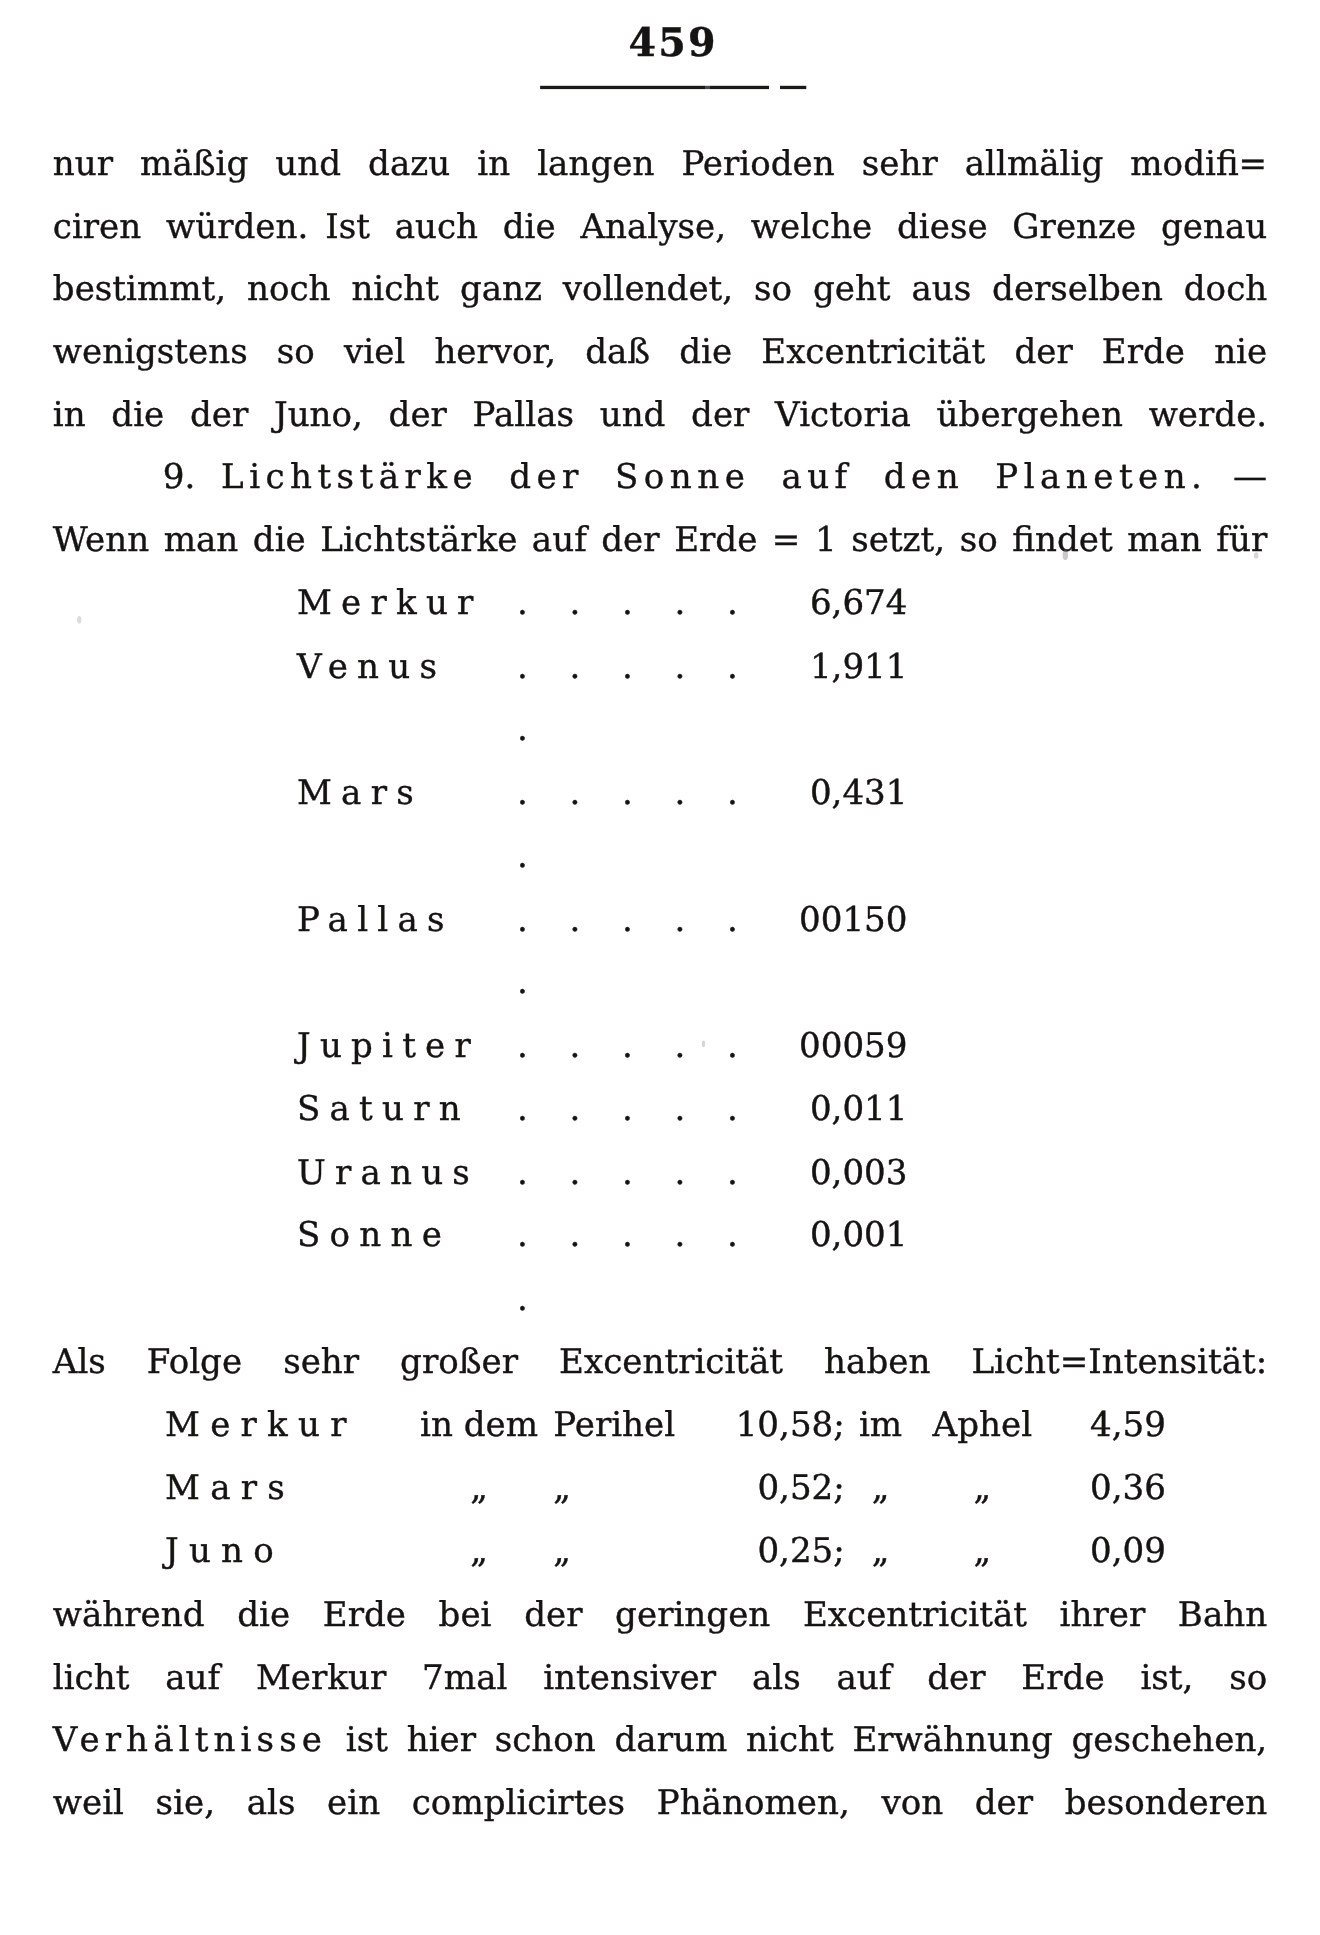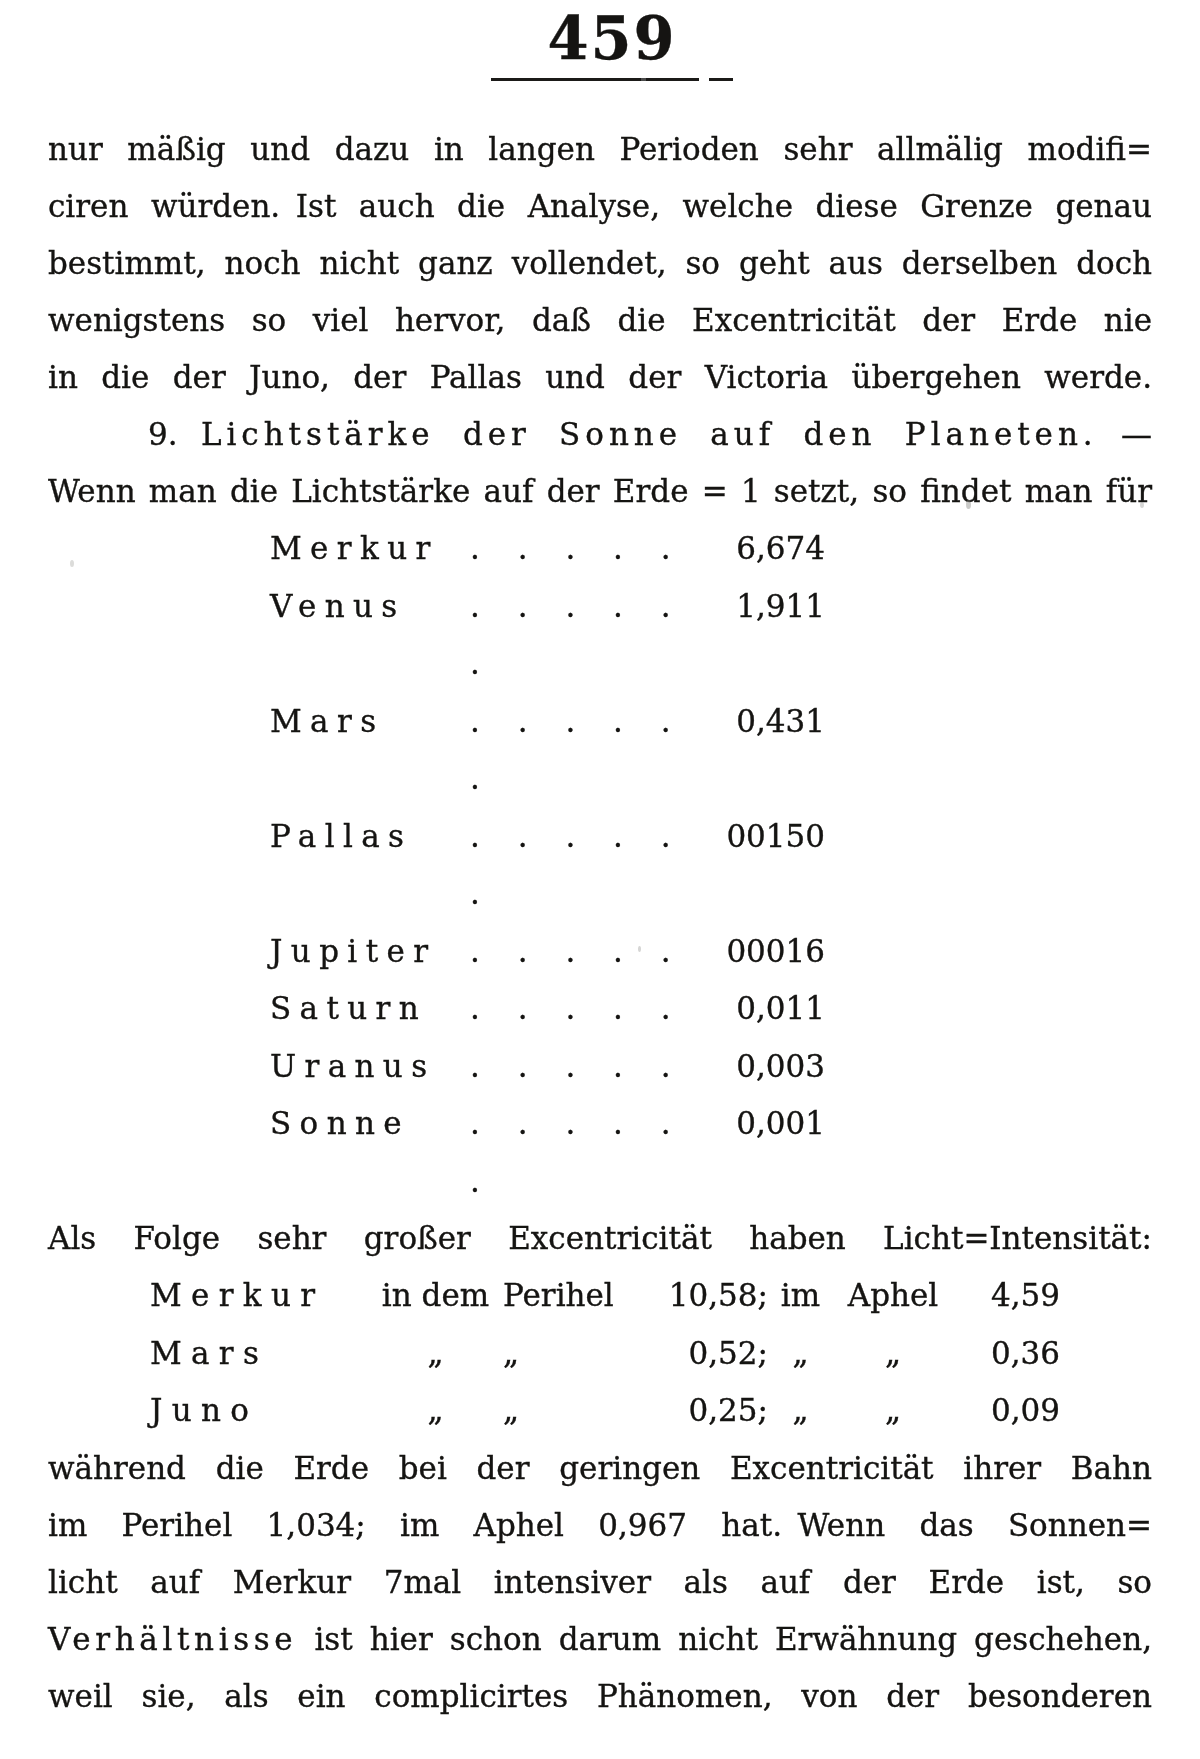--- a/index.html
+++ b/index.html
@@ -8,21 +8,21 @@
     width:1200px;height:1759px;
     box-sizing:border-box;
     background:#fff;
     padding:14px 48px 0 48px;
     font-family:"DejaVu Serif", serif;
     color:#151412;
     -webkit-text-stroke:0.35px #151412;
     overflow:hidden;
   }
   .head{text-align:center;transform:translateX(12px);}
-  .pagenum{font-size:59px;font-weight:bold;line-height:50px;letter-spacing:2px;}
+  .pagenum{font-size:36px;font-weight:bold;line-height:50px;letter-spacing:2px;}
   .rule{
     width:242px;height:3px;margin:14px auto 0 auto;
     background:linear-gradient(90deg,#1b1a18 0 62%,#4a4a4a 62% 64%,#1b1a18 64% 86%,transparent 86% 90%,#1b1a18 90% 100%);
   }
   .body-text{margin-top:40px;font-size:31px;}
   .line{line-height:57px;white-space:normal;}
   .j{text-align:justify;text-align-last:justify;}
   .heading{padding-left:100px;}
   .hsperr{letter-spacing:0.16em;}
   
@@ -87,21 +87,21 @@
         <span class="lt-val">0,431</span>
       </div>
       <div class="lt-row">
         <span class="lt-name">Pallas</span>
         <span class="lt-dots">. . . . . .</span>
         <span class="lt-val">00150</span>
       </div>
       <div class="lt-row">
         <span class="lt-name">Jupiter</span>
         <span class="lt-dots">. . . . .</span>
-        <span class="lt-val">00016</span>
+        <span class="lt-val">00059</span>
       </div>
       <div class="lt-row">
         <span class="lt-name">Saturn</span>
         <span class="lt-dots">. . . . .</span>
         <span class="lt-val">0,011</span>
       </div>
       <div class="lt-row">
         <span class="lt-name">Uranus</span>
         <span class="lt-dots">. . . . .</span>
         <span class="lt-val">0,003</span>
@@ -140,21 +140,20 @@
         <span class="pt-c3">„</span>
         <span class="pt-val1">0,25;</span>
         <span class="pt-c5">„</span>
         <span class="pt-c6">„</span>
         <span class="pt-val2">0,09</span>
       </div>
     </section>
 
     <section>
       <div class="line j">während die Erde bei der geringen Excentricität ihrer Bahn</div>
-      <div class="line j">im Perihel 1,034; im Aphel 0,967 hat. Wenn das Sonnen=</div>
       <div class="line j">licht auf Merkur 7mal intensiver als auf der Erde ist, so</div>
       <div class="line j">
         <span class="sperr">Verhältnisse</span>
         <span>ist hier schon darum nicht Erwähnung geschehen,</span>
       </div>
       <div class="line j">weil sie, als ein complicirtes Phänomen, von der besonderen</div>
 
     </section>
 
   </main>

